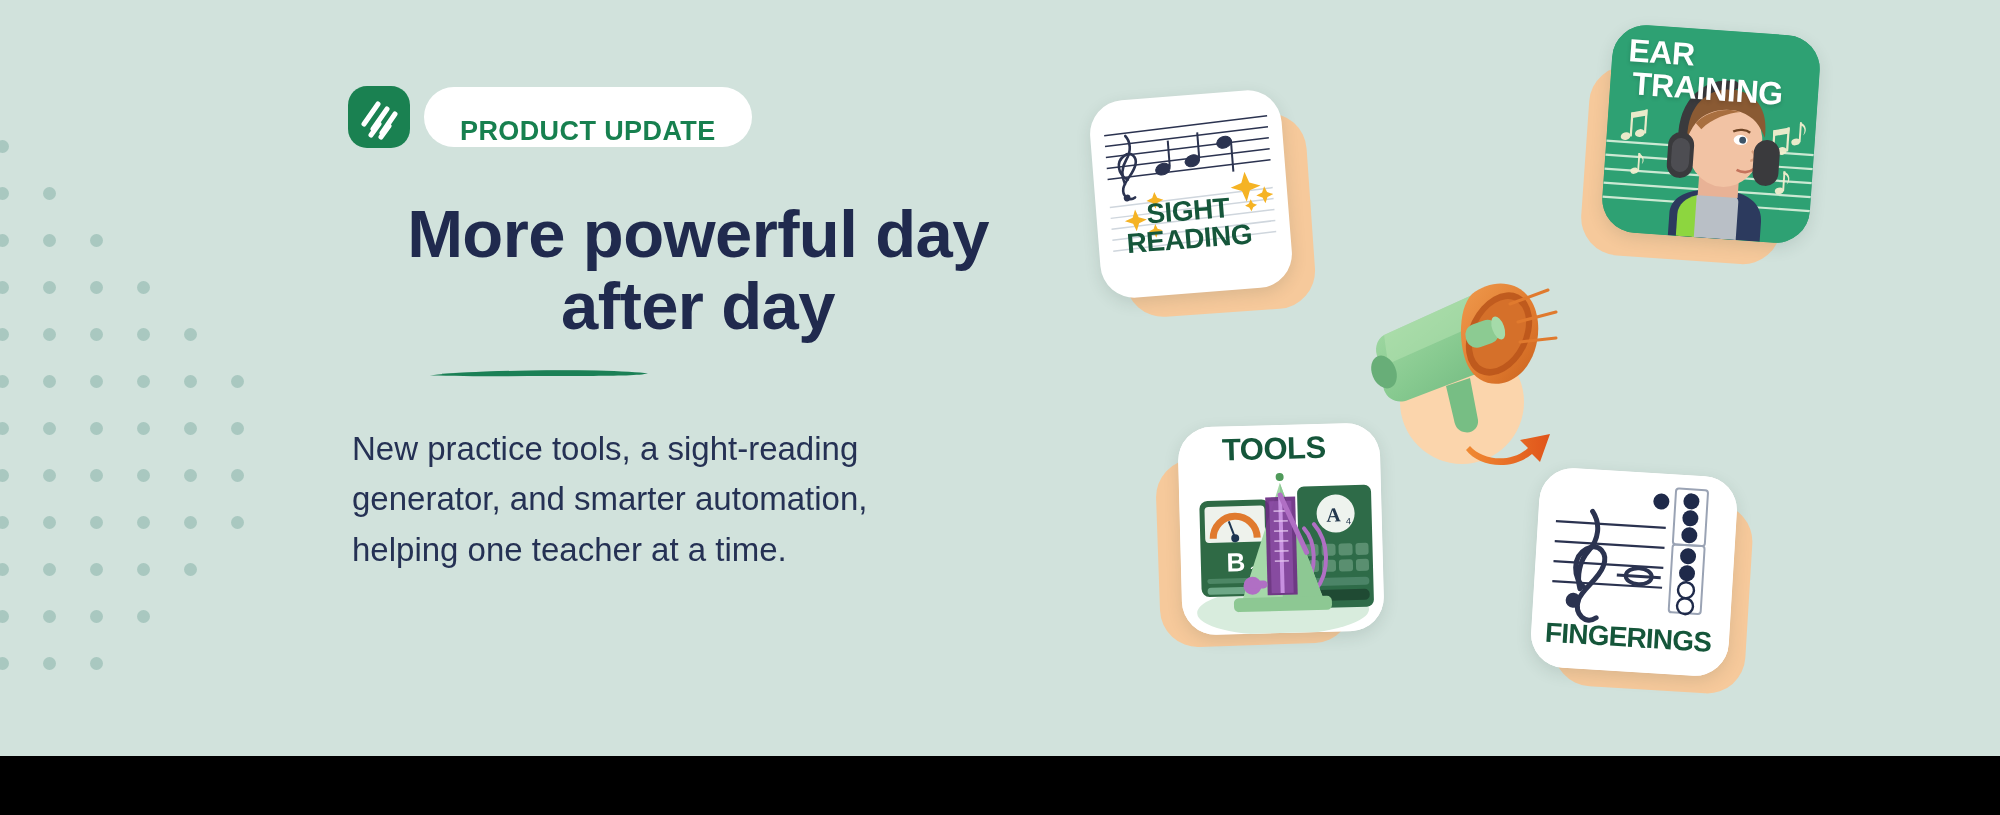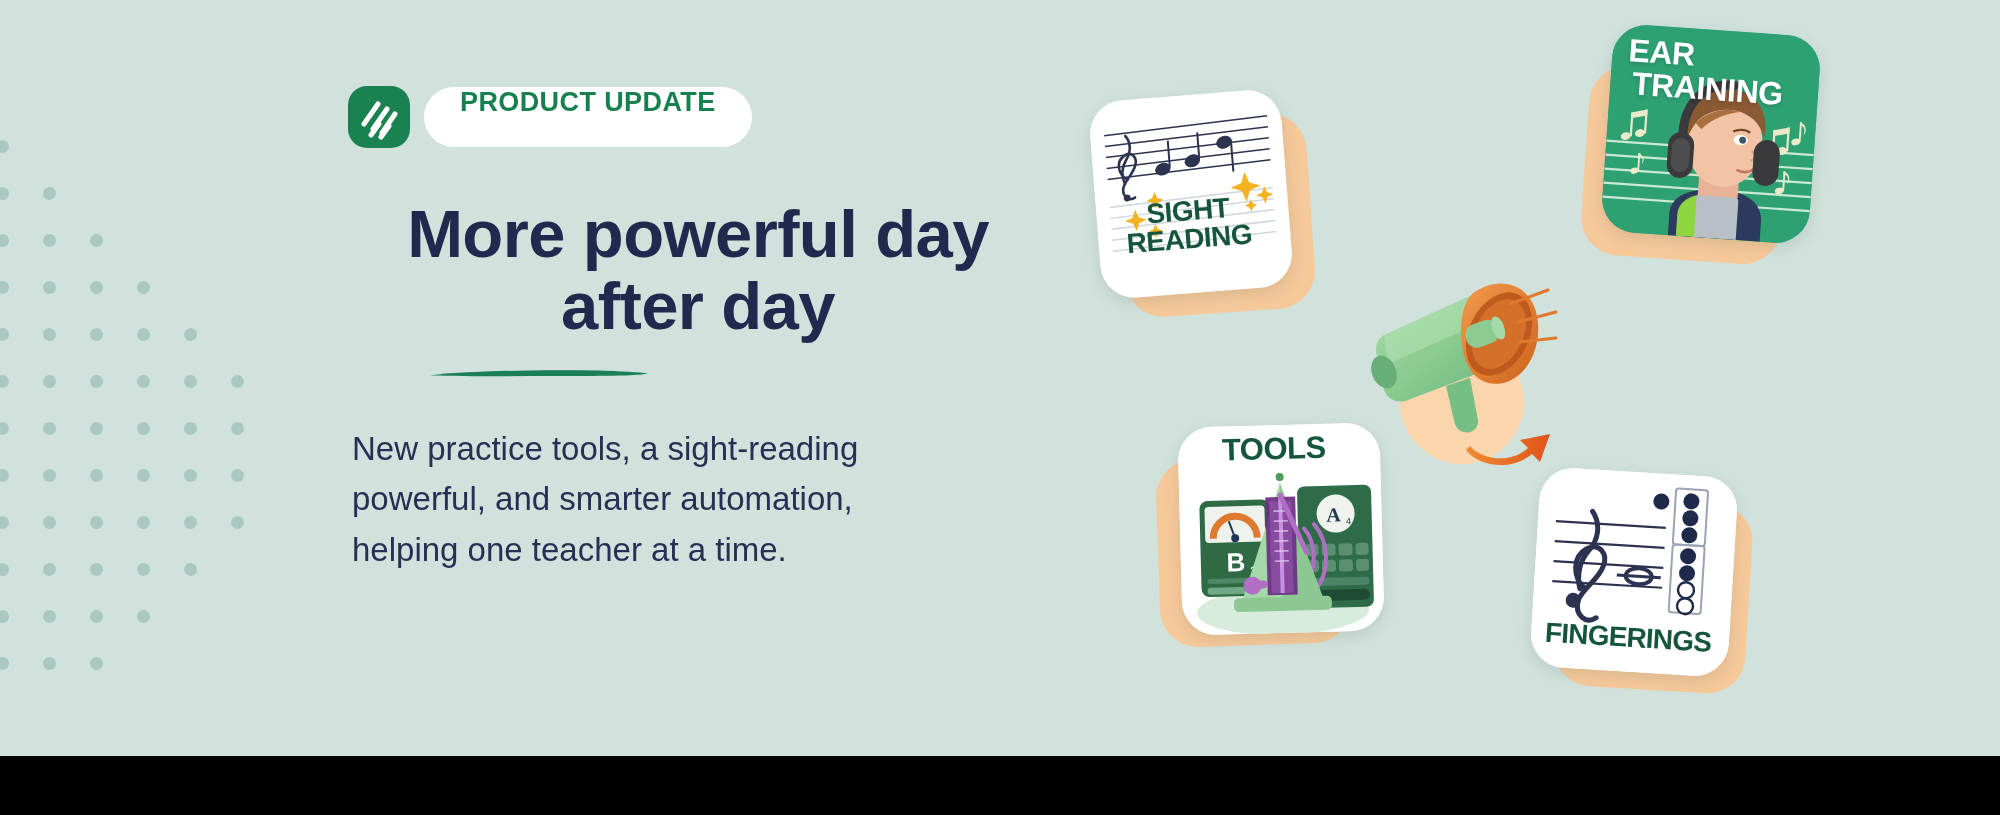--- a/index.html
+++ b/index.html
@@ -74,21 +74,21 @@
     overflow: hidden;
     flex: none;
   }
   #brand-logo svg { display: block; }
 
   #update-pill {
     height: 60px;
     border-radius: 30px;
     background: #ffffff;
     display: flex;
-    align-items: flex-start;
+    align-items: flex-end;
     padding: 0 36px;
     box-sizing: border-box;
   }
   #update-pill-label {
     color: #17804f;
     font-size: 27px;
     font-weight: bold;
     letter-spacing: 0.4px;
     white-space: nowrap;
   }
@@ -249,21 +249,21 @@
     <h1 id="headline"><span>More powerful day</span><br><span>after day</span></h1>
 
     <div id="headline-underline">
       <svg width="222" height="12" viewBox="0 0 222 12" aria-hidden="true">
         <path d="M2,8.4 C40,4.2 110,2.4 168,3.6 C194,4.2 212,5.4 220,6.6
                  C212,8.4 190,9.0 160,9.0 C104,9.0 42,9.6 2,8.4 Z" fill="#1b8056"></path>
         <path d="M14,7.2 C56,4.8 124,3.6 180,4.8" stroke="#1b8056" stroke-width="1.4" fill="none" opacity="0.55"></path>
       </svg>
     </div>
 
-    <p id="subcopy"><span>New practice tools, a sight-reading</span><br><span>powerful, and smarter automation,</span><br><span>helping one teacher at a time.</span></p>
+    <p id="subcopy"><span>New practice tools, a sight-reading</span><br><span>generator, and smarter automation,</span><br><span>helping one teacher at a time.</span></p>
   </div>
 
   <div id="artwork">
 
     <div class="card-wrap" style="left:15px; top:95px; width:210px; height:215px;">
       <div class="card-shadow" style="left:26px; top:22px; width:190px; height:196px; transform:rotate(-4deg);"></div>
       <div class="card" style="left:0px; top:0px; width:192px; height:198px; transform:rotate(-4.5deg);">
         <svg width="192" height="198" viewBox="0 0 192 198" aria-hidden="true">
 
           <g stroke="#2b3350" stroke-width="1.5">

